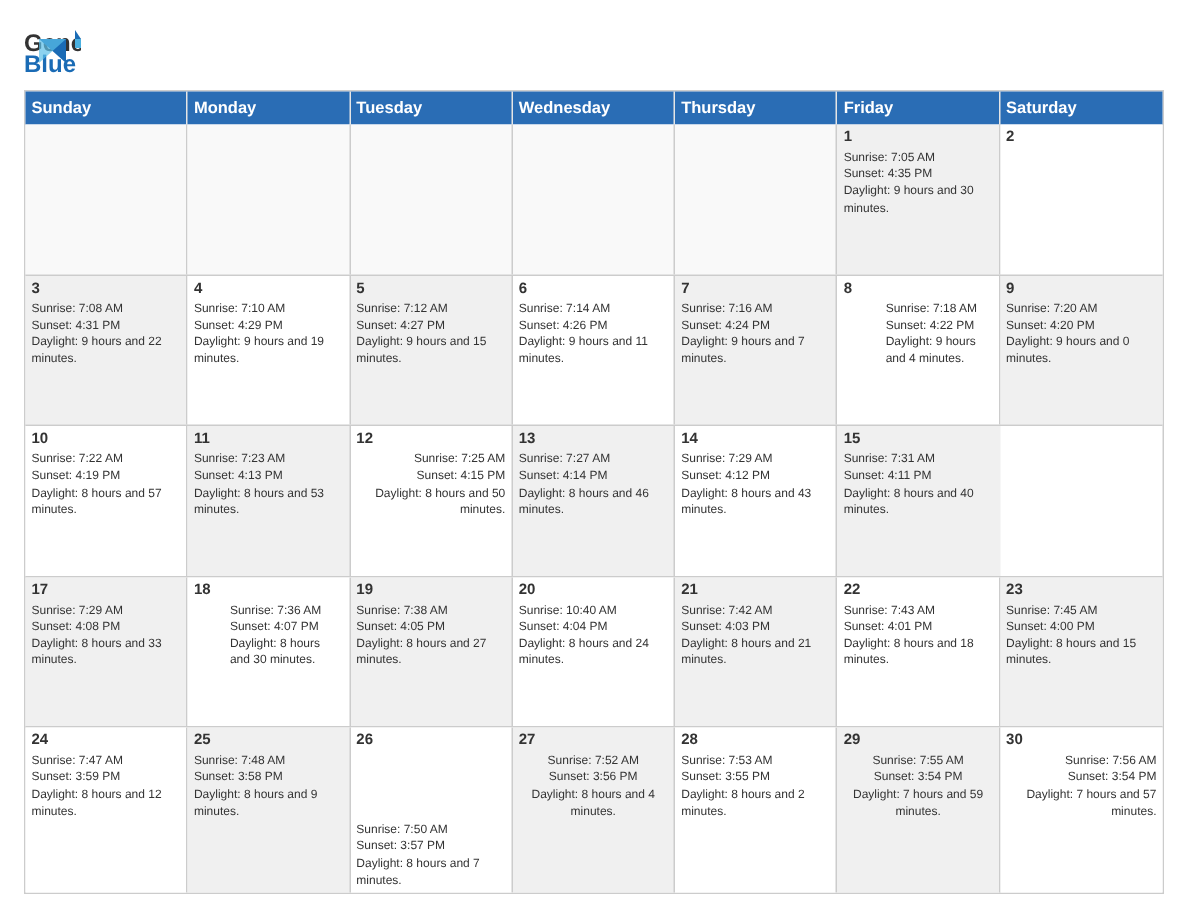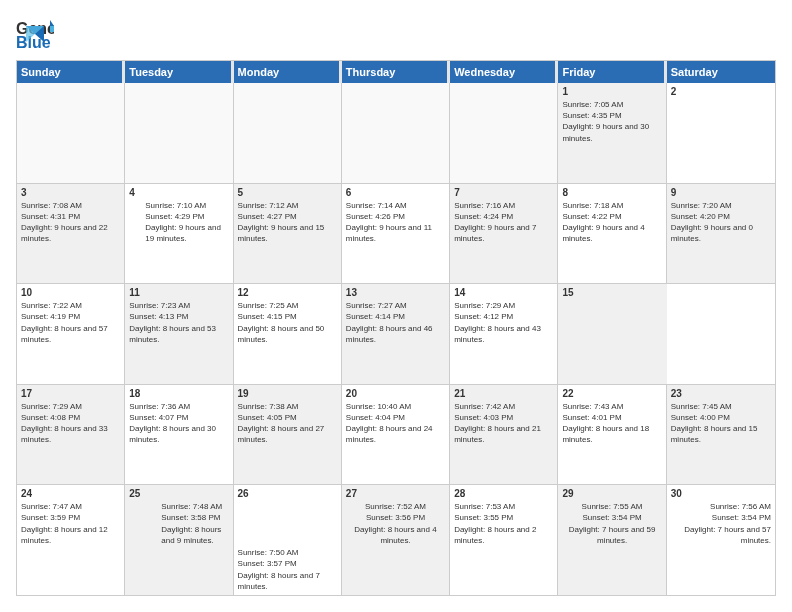--- a/index.html
+++ b/index.html
@@ -52,21 +52,21 @@
       display: grid;
       grid-template-columns: repeat(7, 1fr);
       background: #2a6db5;
     }
     .cal-header-cell {
       color: #fff;
       font-size: 11px;
       font-weight: bold;
       padding: 5px 4px;
       text-align: left;
-      border-right: 3px solid #e5e5e5;
+      border-right: 1px solid #e5e5e5;
     }
     .cal-header-cell:last-child { border-right: none; }
     .cal-body {
       flex: 1;
       display: flex;
       flex-direction: column;
     }
     .cal-row {
       display: grid;
       grid-template-columns: repeat(7, 1fr);
@@ -126,24 +126,24 @@
     </div>
     <div class="title-block">
       <div class="month-title"></div>
       <div class="location"></div>
     </div>
   </div>
 
   <div class="calendar">
     <div class="cal-header" id="cal-header">
         <div class="cal-header-cell">Sunday</div>
+        <div class="cal-header-cell">Monday</div>
         <div class="cal-header-cell">Tuesday</div>
-        <div class="cal-header-cell">Monday</div>
+        <div class="cal-header-cell">Wednesday</div>
         <div class="cal-header-cell">Thursday</div>
-        <div class="cal-header-cell">Wednesday</div>
         <div class="cal-header-cell">Friday</div>
         <div class="cal-header-cell">Saturday</div>
       </div>
     <div class="cal-body" id="cal-body">
         <div class="cal-row">
           <div class="cal-cell empty"></div>
           <div class="cal-cell empty"></div>
           <div class="cal-cell empty"></div>
           <div class="cal-cell empty"></div>
           <div class="cal-cell empty"></div>
@@ -159,21 +159,21 @@
         </div>
         <div class="cal-row">
           <div class="cal-cell shaded">
             <span class="day-num">3</span>
             <div class="cell-info" style="white-space: pre-line;">Sunrise: 7:08 AM
 Sunset: 4:31 PM
 Daylight: 9 hours and 22 minutes.</div>
           </div>
           <div class="cal-cell">
             <span class="day-num">4</span>
-            <div class="cell-info" style="white-space: pre-line; margin-left: 16px;">Sunrise: 7:10 AM
+            <div class="cell-info" style="white-space: pre-line;">Sunrise: 7:10 AM
 Sunset: 4:29 PM
 Daylight: 9 hours and 19 minutes.</div>
           </div>
           <div class="cal-cell shaded">
             <span class="day-num">5</span>
             <div class="cell-info" style="white-space: pre-line;">Sunrise: 7:12 AM
 Sunset: 4:27 PM
 Daylight: 9 hours and 15 minutes.</div>
           </div>
           <div class="cal-cell">
@@ -183,21 +183,21 @@
 Daylight: 9 hours and 11 minutes.</div>
           </div>
           <div class="cal-cell shaded">
             <span class="day-num">7</span>
             <div class="cell-info" style="white-space: pre-line;">Sunrise: 7:16 AM
 Sunset: 4:24 PM
 Daylight: 9 hours and 7 minutes.</div>
           </div>
           <div class="cal-cell">
             <span class="day-num">8</span>
-            <div class="cell-info" style="white-space: pre-line;">Sunrise: 7:18 AM
+            <div class="cell-info" style="white-space: pre-line; margin-left: 28px;">Sunrise: 7:18 AM
 Sunset: 4:22 PM
 Daylight: 9 hours and 4 minutes.</div>
           </div>
           <div class="cal-cell shaded">
             <span class="day-num">9</span>
             <div class="cell-info" style="white-space: pre-line;">Sunrise: 7:20 AM
 Sunset: 4:20 PM
 Daylight: 9 hours and 0 minutes.</div>
           </div>
         </div>
@@ -209,50 +209,53 @@
 Daylight: 8 hours and 57 minutes.</div>
           </div>
           <div class="cal-cell shaded">
             <span class="day-num">11</span>
             <div class="cell-info" style="white-space: pre-line;">Sunrise: 7:23 AM
 Sunset: 4:13 PM
 Daylight: 8 hours and 53 minutes.</div>
           </div>
           <div class="cal-cell">
             <span class="day-num">12</span>
-            <div class="cell-info" style="white-space: pre-line;">Sunrise: 7:25 AM
+            <div class="cell-info" style="white-space: pre-line; text-align: right;">Sunrise: 7:25 AM
 Sunset: 4:15 PM
 Daylight: 8 hours and 50 minutes.</div>
           </div>
           <div class="cal-cell shaded">
             <span class="day-num">13</span>
             <div class="cell-info" style="white-space: pre-line;">Sunrise: 7:27 AM
 Sunset: 4:14 PM
 Daylight: 8 hours and 46 minutes.</div>
           </div>
           <div class="cal-cell">
             <span class="day-num">14</span>
             <div class="cell-info" style="white-space: pre-line;">Sunrise: 7:29 AM
 Sunset: 4:12 PM
 Daylight: 8 hours and 43 minutes.</div>
           </div>
           <div class="cal-cell shaded">
             <span class="day-num">15</span>
+            <div class="cell-info" style="white-space: pre-line;">Sunrise: 7:31 AM
+Sunset: 4:11 PM
+Daylight: 8 hours and 40 minutes.</div>
           </div>
         </div>
         <div class="cal-row">
           <div class="cal-cell shaded">
             <span class="day-num">17</span>
             <div class="cell-info" style="white-space: pre-line;">Sunrise: 7:29 AM
 Sunset: 4:08 PM
 Daylight: 8 hours and 33 minutes.</div>
           </div>
           <div class="cal-cell">
             <span class="day-num">18</span>
-            <div class="cell-info" style="white-space: pre-line;">Sunrise: 7:36 AM
+            <div class="cell-info" style="white-space: pre-line; margin-left: 24px;">Sunrise: 7:36 AM
 Sunset: 4:07 PM
 Daylight: 8 hours and 30 minutes.</div>
           </div>
           <div class="cal-cell shaded">
             <span class="day-num">19</span>
             <div class="cell-info" style="white-space: pre-line;">Sunrise: 7:38 AM
 Sunset: 4:05 PM
 Daylight: 8 hours and 27 minutes.</div>
           </div>
           <div class="cal-cell">
@@ -282,21 +285,21 @@
         </div>
         <div class="cal-row">
           <div class="cal-cell">
             <span class="day-num">24</span>
             <div class="cell-info" style="white-space: pre-line;">Sunrise: 7:47 AM
 Sunset: 3:59 PM
 Daylight: 8 hours and 12 minutes.</div>
           </div>
           <div class="cal-cell shaded">
             <span class="day-num">25</span>
-            <div class="cell-info" style="white-space: pre-line; margin-left: 32px;">Sunrise: 7:48 AM
+            <div class="cell-info" style="white-space: pre-line;">Sunrise: 7:48 AM
 Sunset: 3:58 PM
 Daylight: 8 hours and 9 minutes.</div>
           </div>
           <div class="cal-cell">
             <span class="day-num">26</span>
             <div class="cell-info" style="white-space: pre-line; margin-top: 48px;">Sunrise: 7:50 AM
 Sunset: 3:57 PM
 Daylight: 8 hours and 7 minutes.</div>
           </div>
           <div class="cal-cell shaded">

